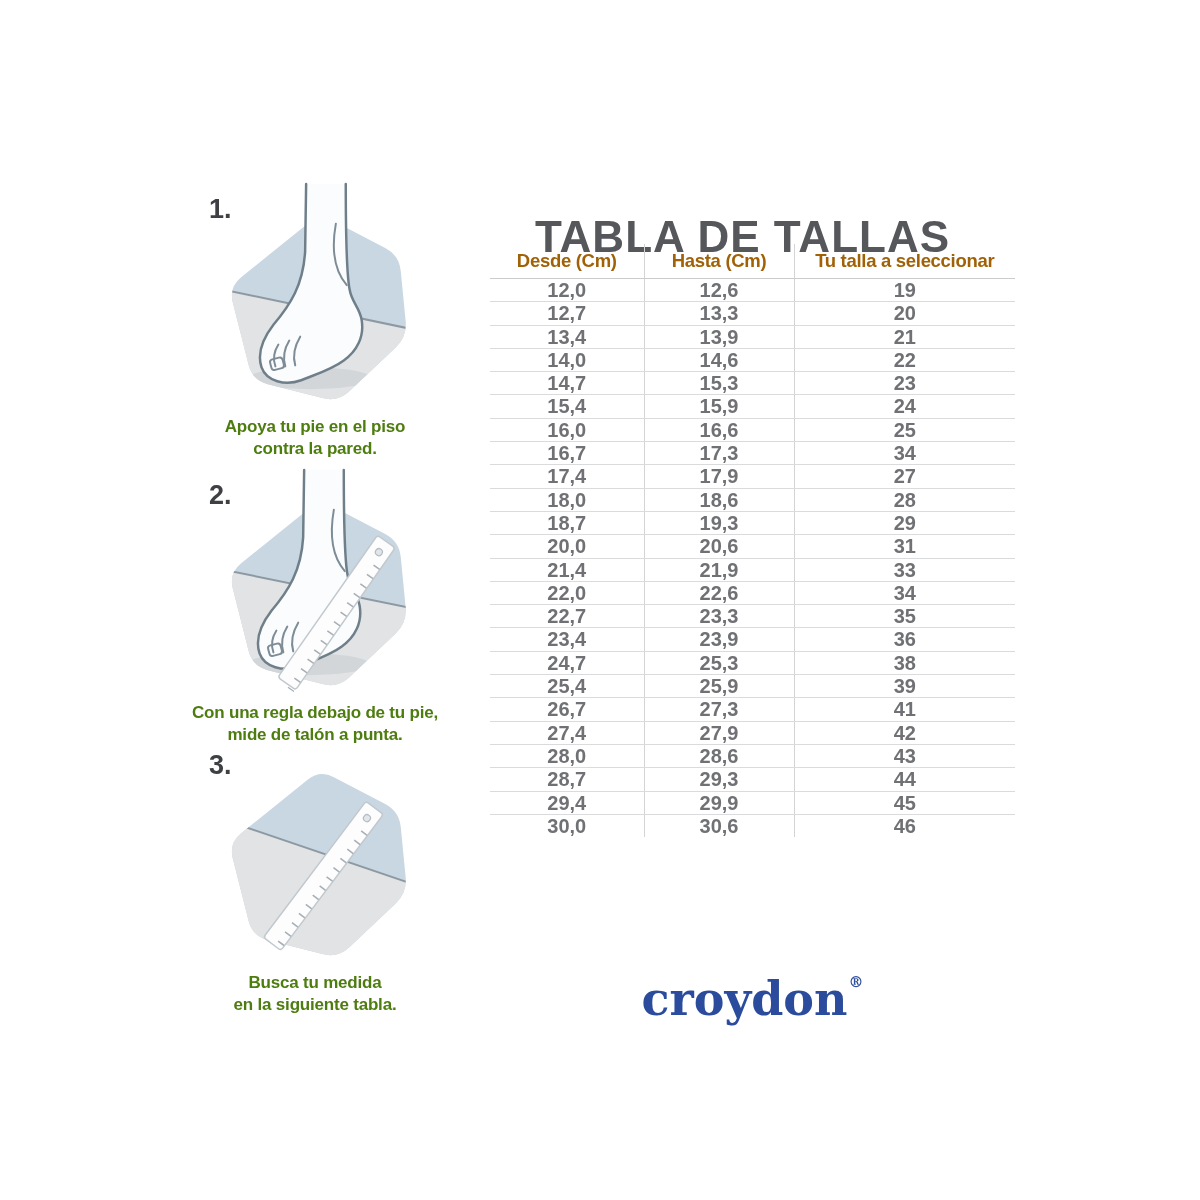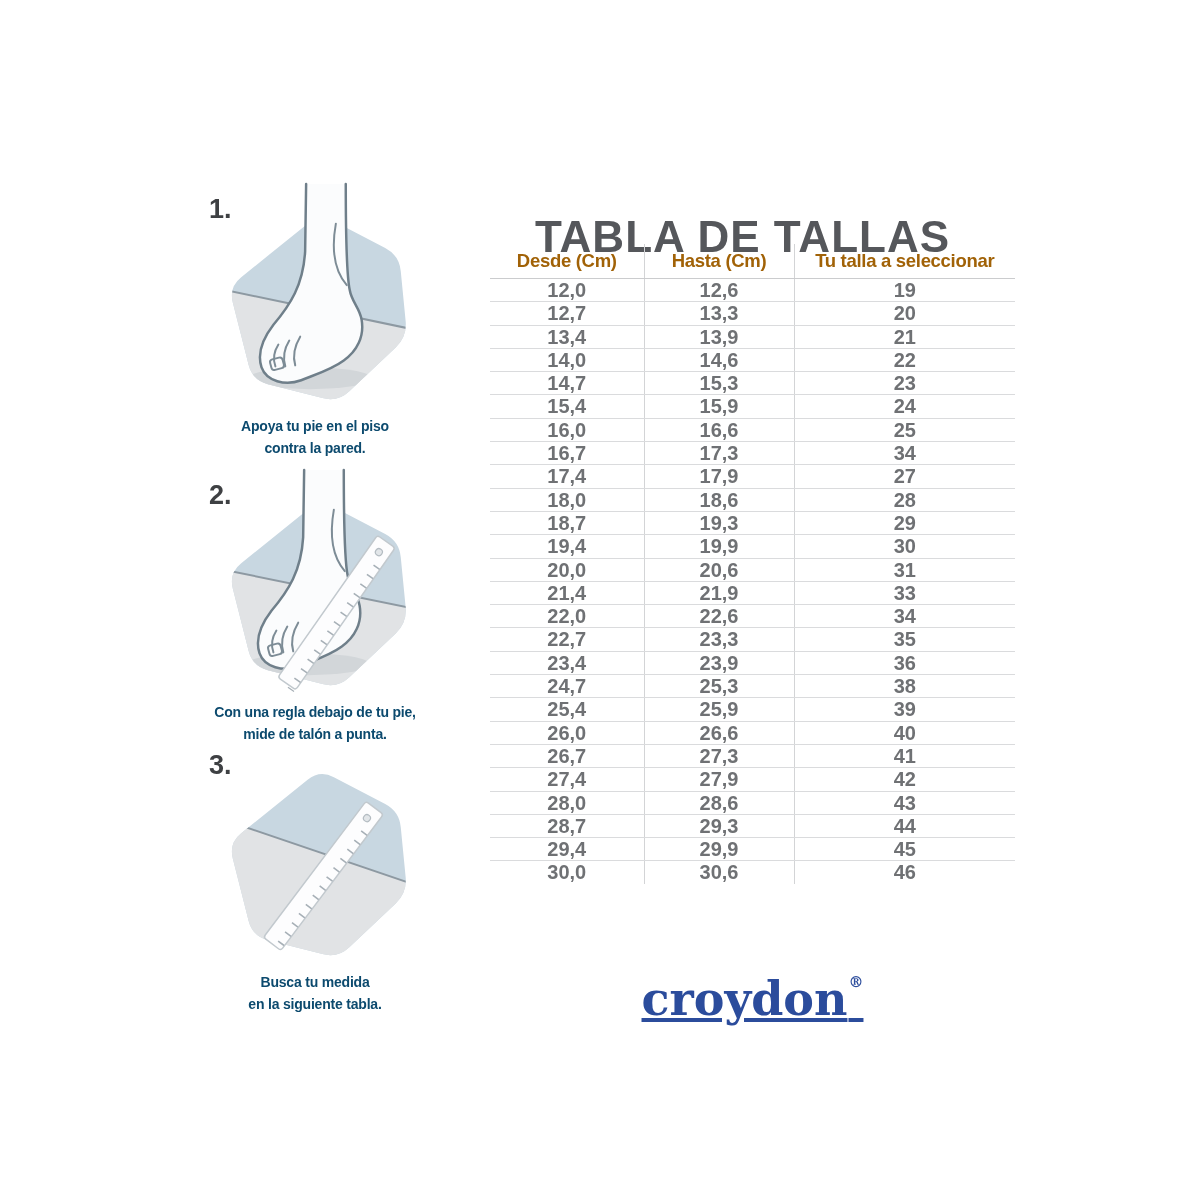--- a/index.html
+++ b/index.html
@@ -8,42 +8,42 @@
 
   
   .steps{position:absolute;left:165px;top:185px;width:300px;height:860px;}
   .step{position:absolute;left:0;width:100%;}
   .step-1{top:7px;}
   .step-2{top:293px;}
   .step-3{top:563px;}
   .step-number{position:absolute;left:44px;top:2px;font-size:27px;font-weight:bold;color:#3e4043;z-index:3;}
   .illus{position:absolute;left:46px;top:-12px;z-index:1;}
   .caption{position:absolute;top:224px;left:50%;transform:translateX(-50%);width:350px;
-           text-align:center;font-size:14px;font-weight:bold;color:#0c4a6e;line-height:21.5px;
+           text-align:center;font-size:17px;font-weight:bold;color:#4d7c0f;line-height:21.5px;
            white-space:pre-line;letter-spacing:-0.2px;z-index:2;}
 
   
   .page-title{position:absolute;left:460px;top:183px;width:565px;text-align:center;
               font-size:44px;font-weight:bold;color:#55575b;letter-spacing:1px;white-space:nowrap;}
   table.size-table{position:absolute;left:490px;top:244px;width:525px;border-collapse:collapse;table-layout:fixed;}
   table.size-table col.c1{width:154px;}
   table.size-table col.c2{width:150px;}
   table.size-table col.c3{width:221px;}
   table.size-table th{font-size:18.5px;font-weight:bold;color:#a16207;
       height:32px;vertical-align:middle;letter-spacing:-0.3px;
       border-bottom:1.5px solid #cbccce;}
   table.size-table th:nth-child(1),table.size-table th:nth-child(2),
   table.size-table td:nth-child(1),table.size-table td:nth-child(2){border-right:1.5px solid #d3d4d6;}
   table.size-table td{font-size:20px;font-weight:bold;color:#6f7174;text-align:center;
       height:22.3px;line-height:22.3px;border-bottom:1px solid #dadbdd;padding:0;}
   table.size-table tr:last-child td{border-bottom:none;}
 
   .brand-logo{position:absolute;left:490px;top:972px;width:525px;text-align:center;
       font-family:"DejaVu Serif","Liberation Serif",serif;font-weight:bold;
-      font-size:46px;color:#2b4c9c;letter-spacing:0px;text-decoration:underline;}
+      font-size:46px;color:#2b4c9c;letter-spacing:0px;}
   .brand-logo sup{font-size:15px;vertical-align:28px;margin-left:1px;}
 </style>
 </head>
 <body>
 
 <div class="canvas">
 
   <aside class="steps">
 
     <div class="step step-1">
@@ -199,25 +199,20 @@
           <td>18,0</td>
           <td>18,6</td>
           <td>28</td>
         </tr>
         <tr>
           <td>18,7</td>
           <td>19,3</td>
           <td>29</td>
         </tr>
         <tr>
-          <td>19,4</td>
-          <td>19,9</td>
-          <td>30</td>
-        </tr>
-        <tr>
           <td>20,0</td>
           <td>20,6</td>
           <td>31</td>
         </tr>
         <tr>
           <td>21,4</td>
           <td>21,9</td>
           <td>33</td>
         </tr>
         <tr>
@@ -239,25 +234,20 @@
           <td>24,7</td>
           <td>25,3</td>
           <td>38</td>
         </tr>
         <tr>
           <td>25,4</td>
           <td>25,9</td>
           <td>39</td>
         </tr>
         <tr>
-          <td>26,0</td>
-          <td>26,6</td>
-          <td>40</td>
-        </tr>
-        <tr>
           <td>26,7</td>
           <td>27,3</td>
           <td>41</td>
         </tr>
         <tr>
           <td>27,4</td>
           <td>27,9</td>
           <td>42</td>
         </tr>
         <tr>

